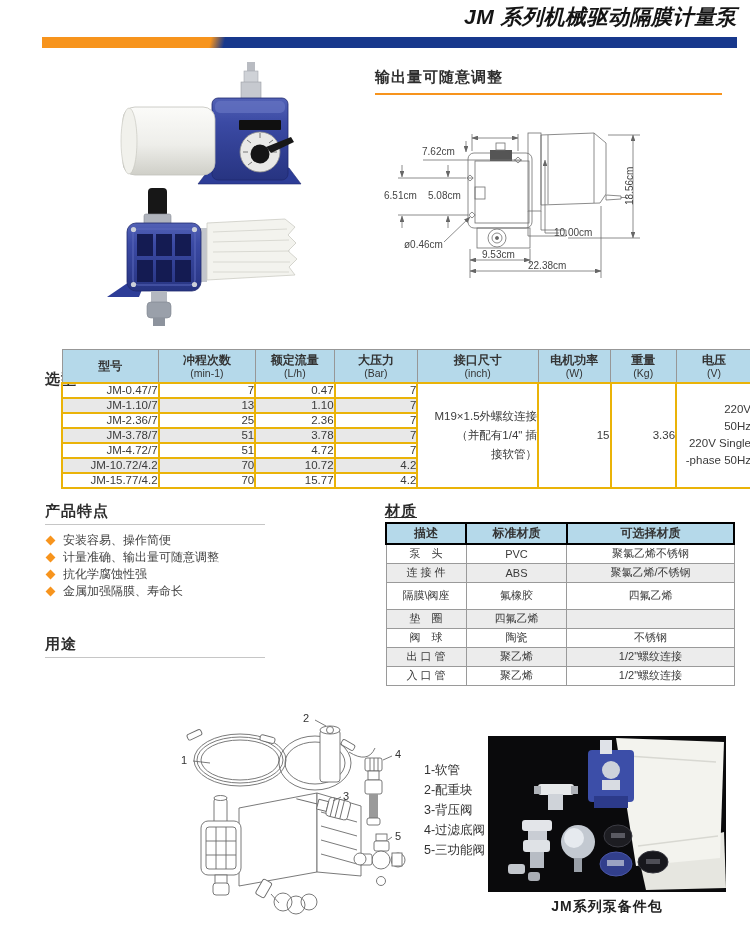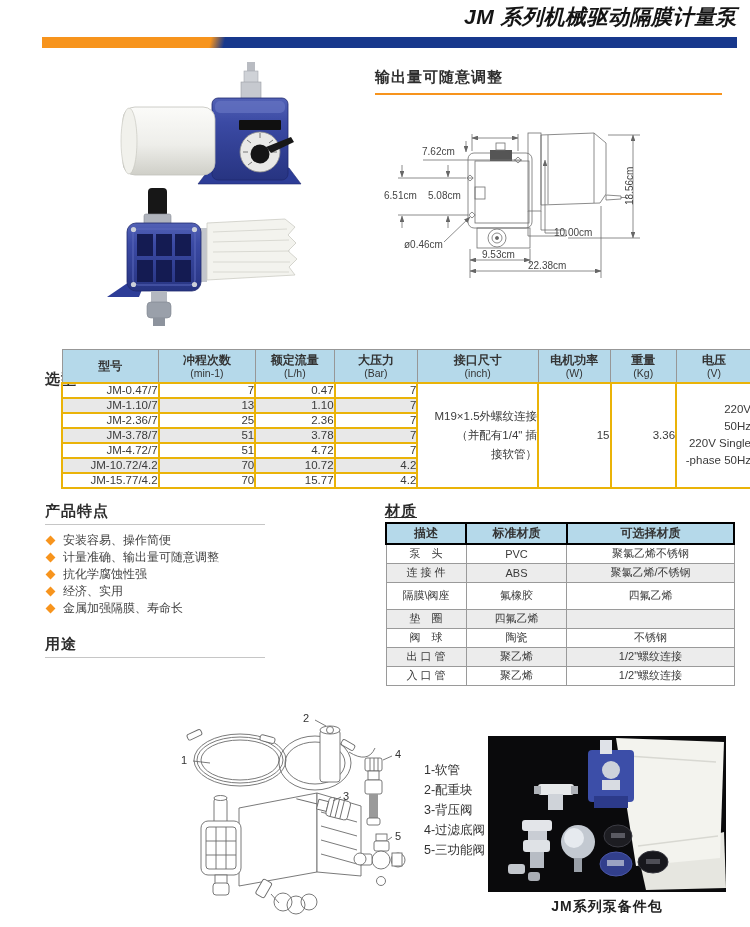--- a/index.html
+++ b/index.html
@@ -338,24 +338,20 @@
     <div class="bitem">
         <span class="diamond"></span>
         <span>计量准确、输出量可随意调整</span>
       </div>
     <div class="bitem">
         <span class="diamond"></span>
         <span>抗化学腐蚀性强</span>
       </div>
     <div class="bitem">
         <span class="diamond"></span>
-        <span>经济、实用</span>
-      </div>
-    <div class="bitem">
-        <span class="diamond"></span>
         <span>金属加强隔膜、寿命长</span>
       </div>
   </div>
 
   <div class="h2" style="left:385px;top:502px;text-decoration:underline;">材质</div>
   <div class="mattable-wrap">
     <table class="mattable">
       <colgroup>
           <col style="width:23%">
           <col style="width:29%">

